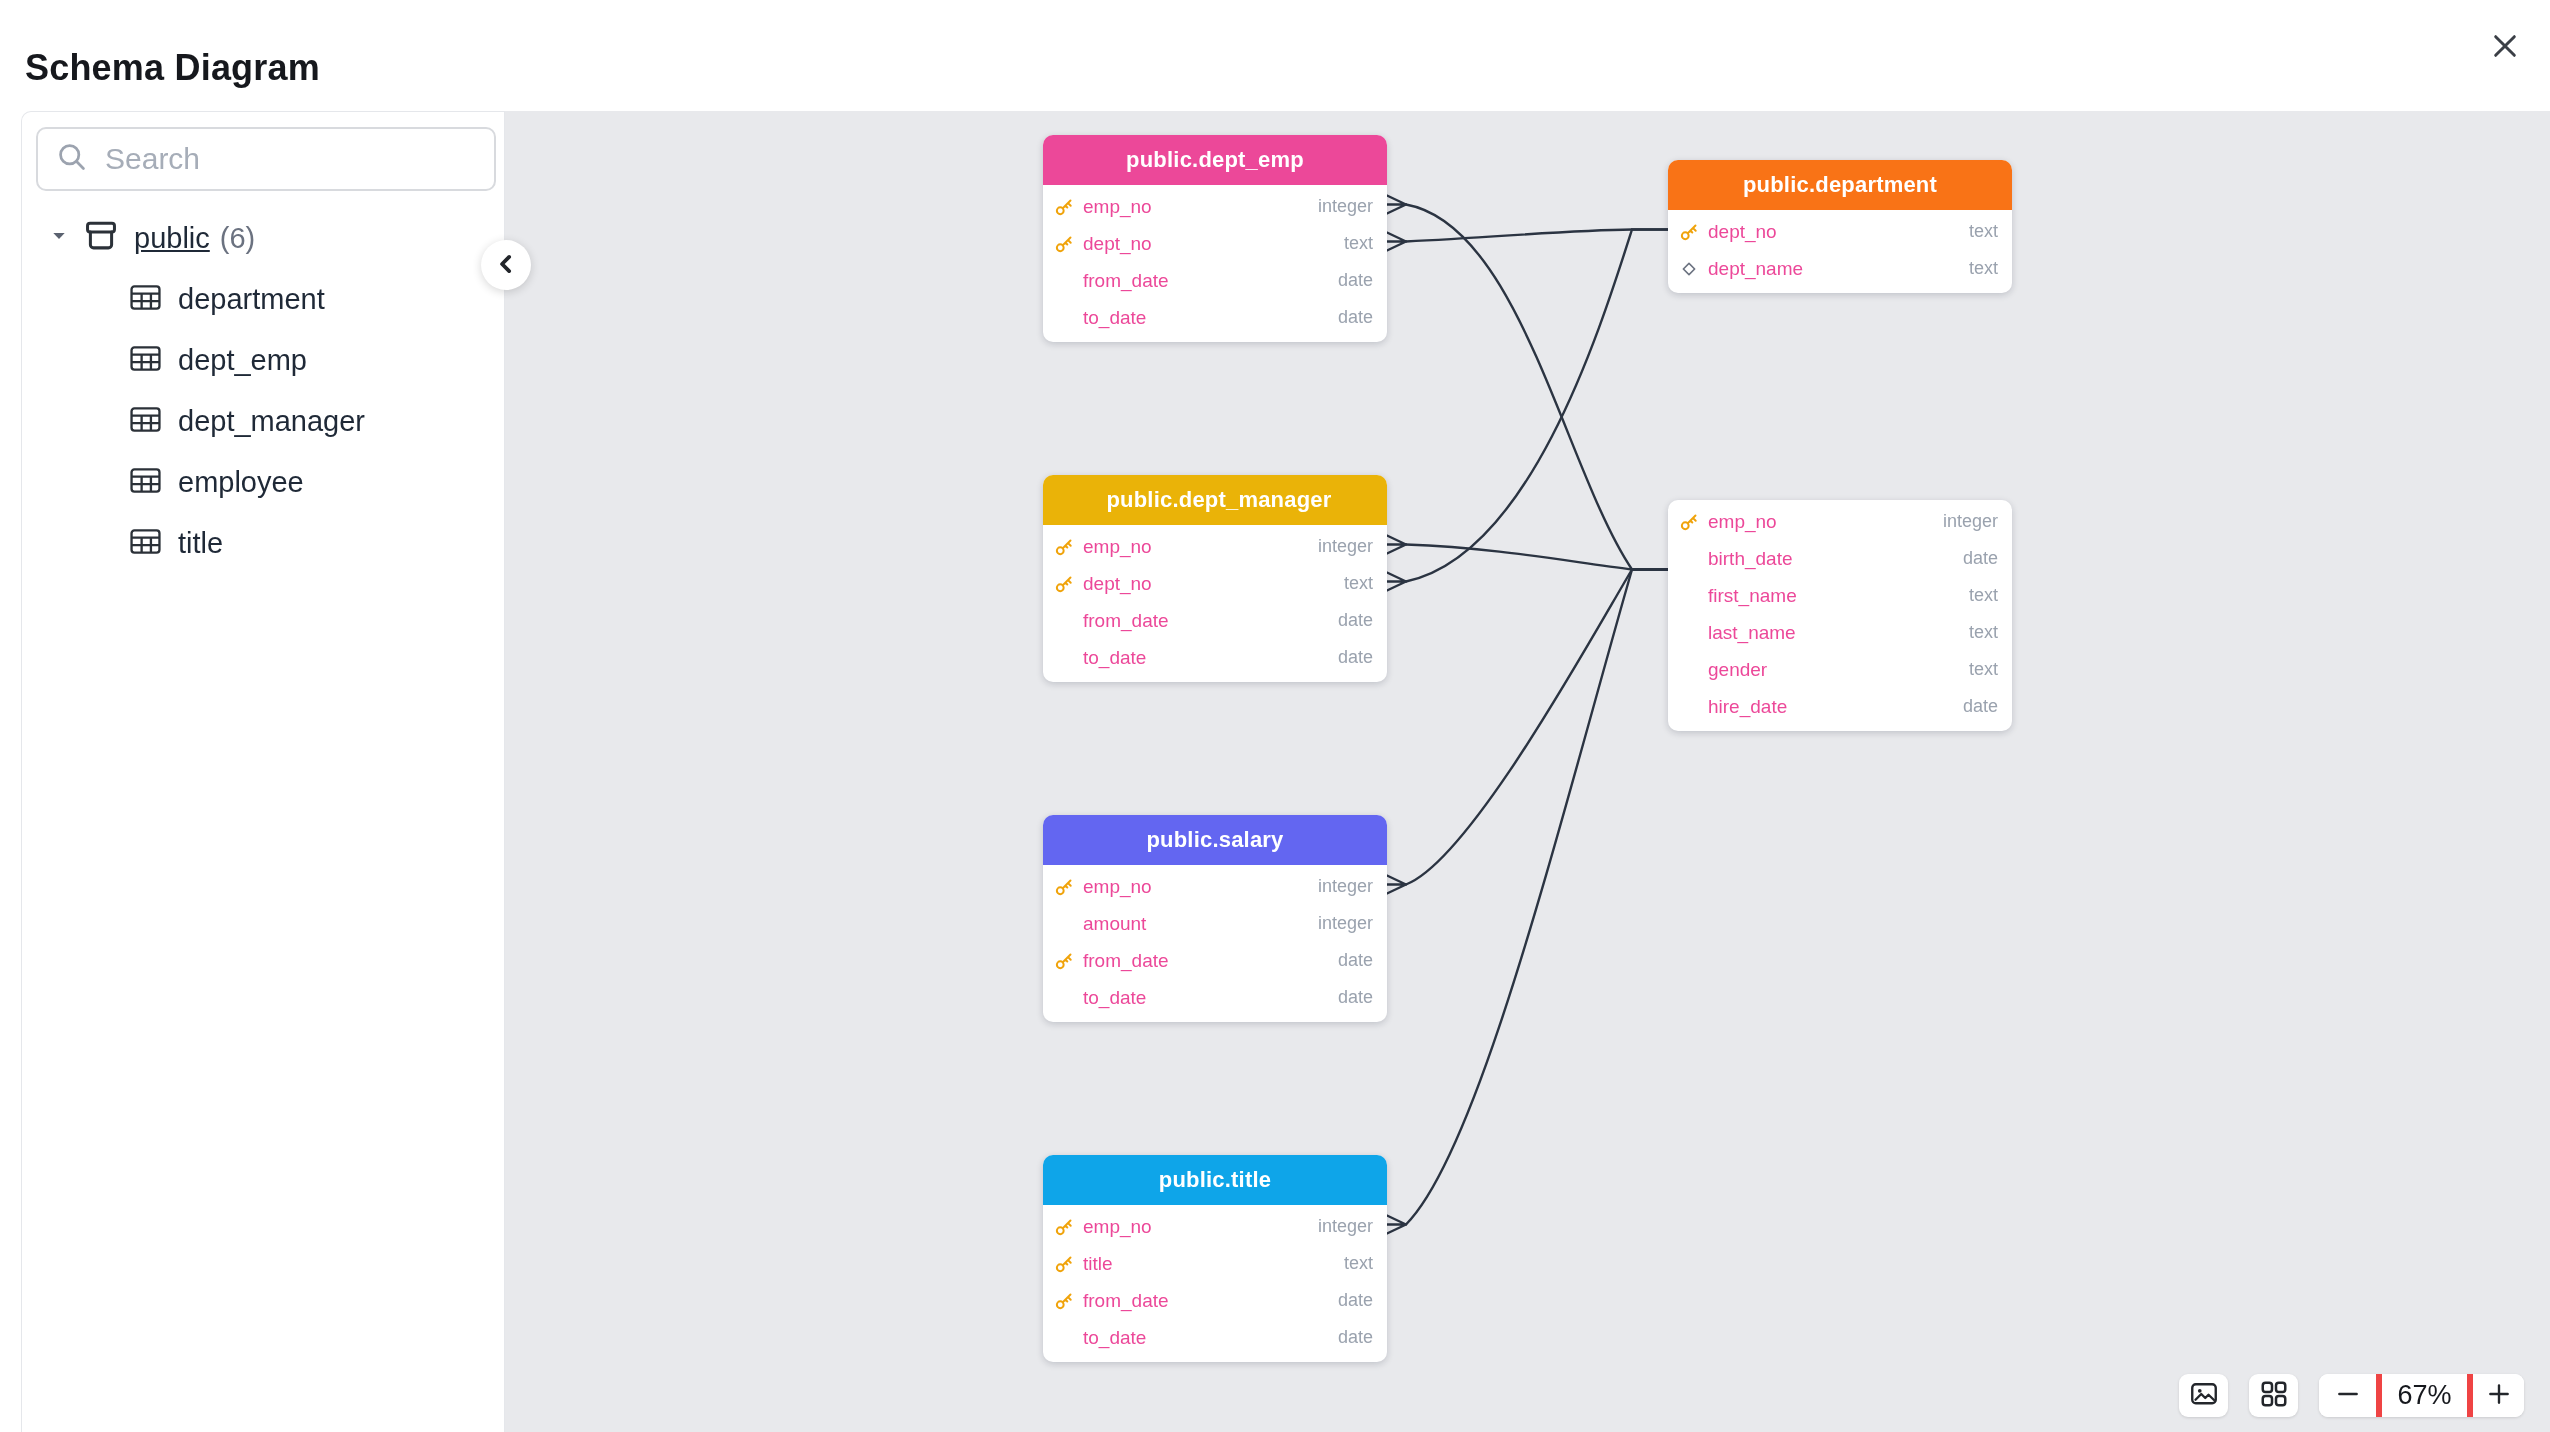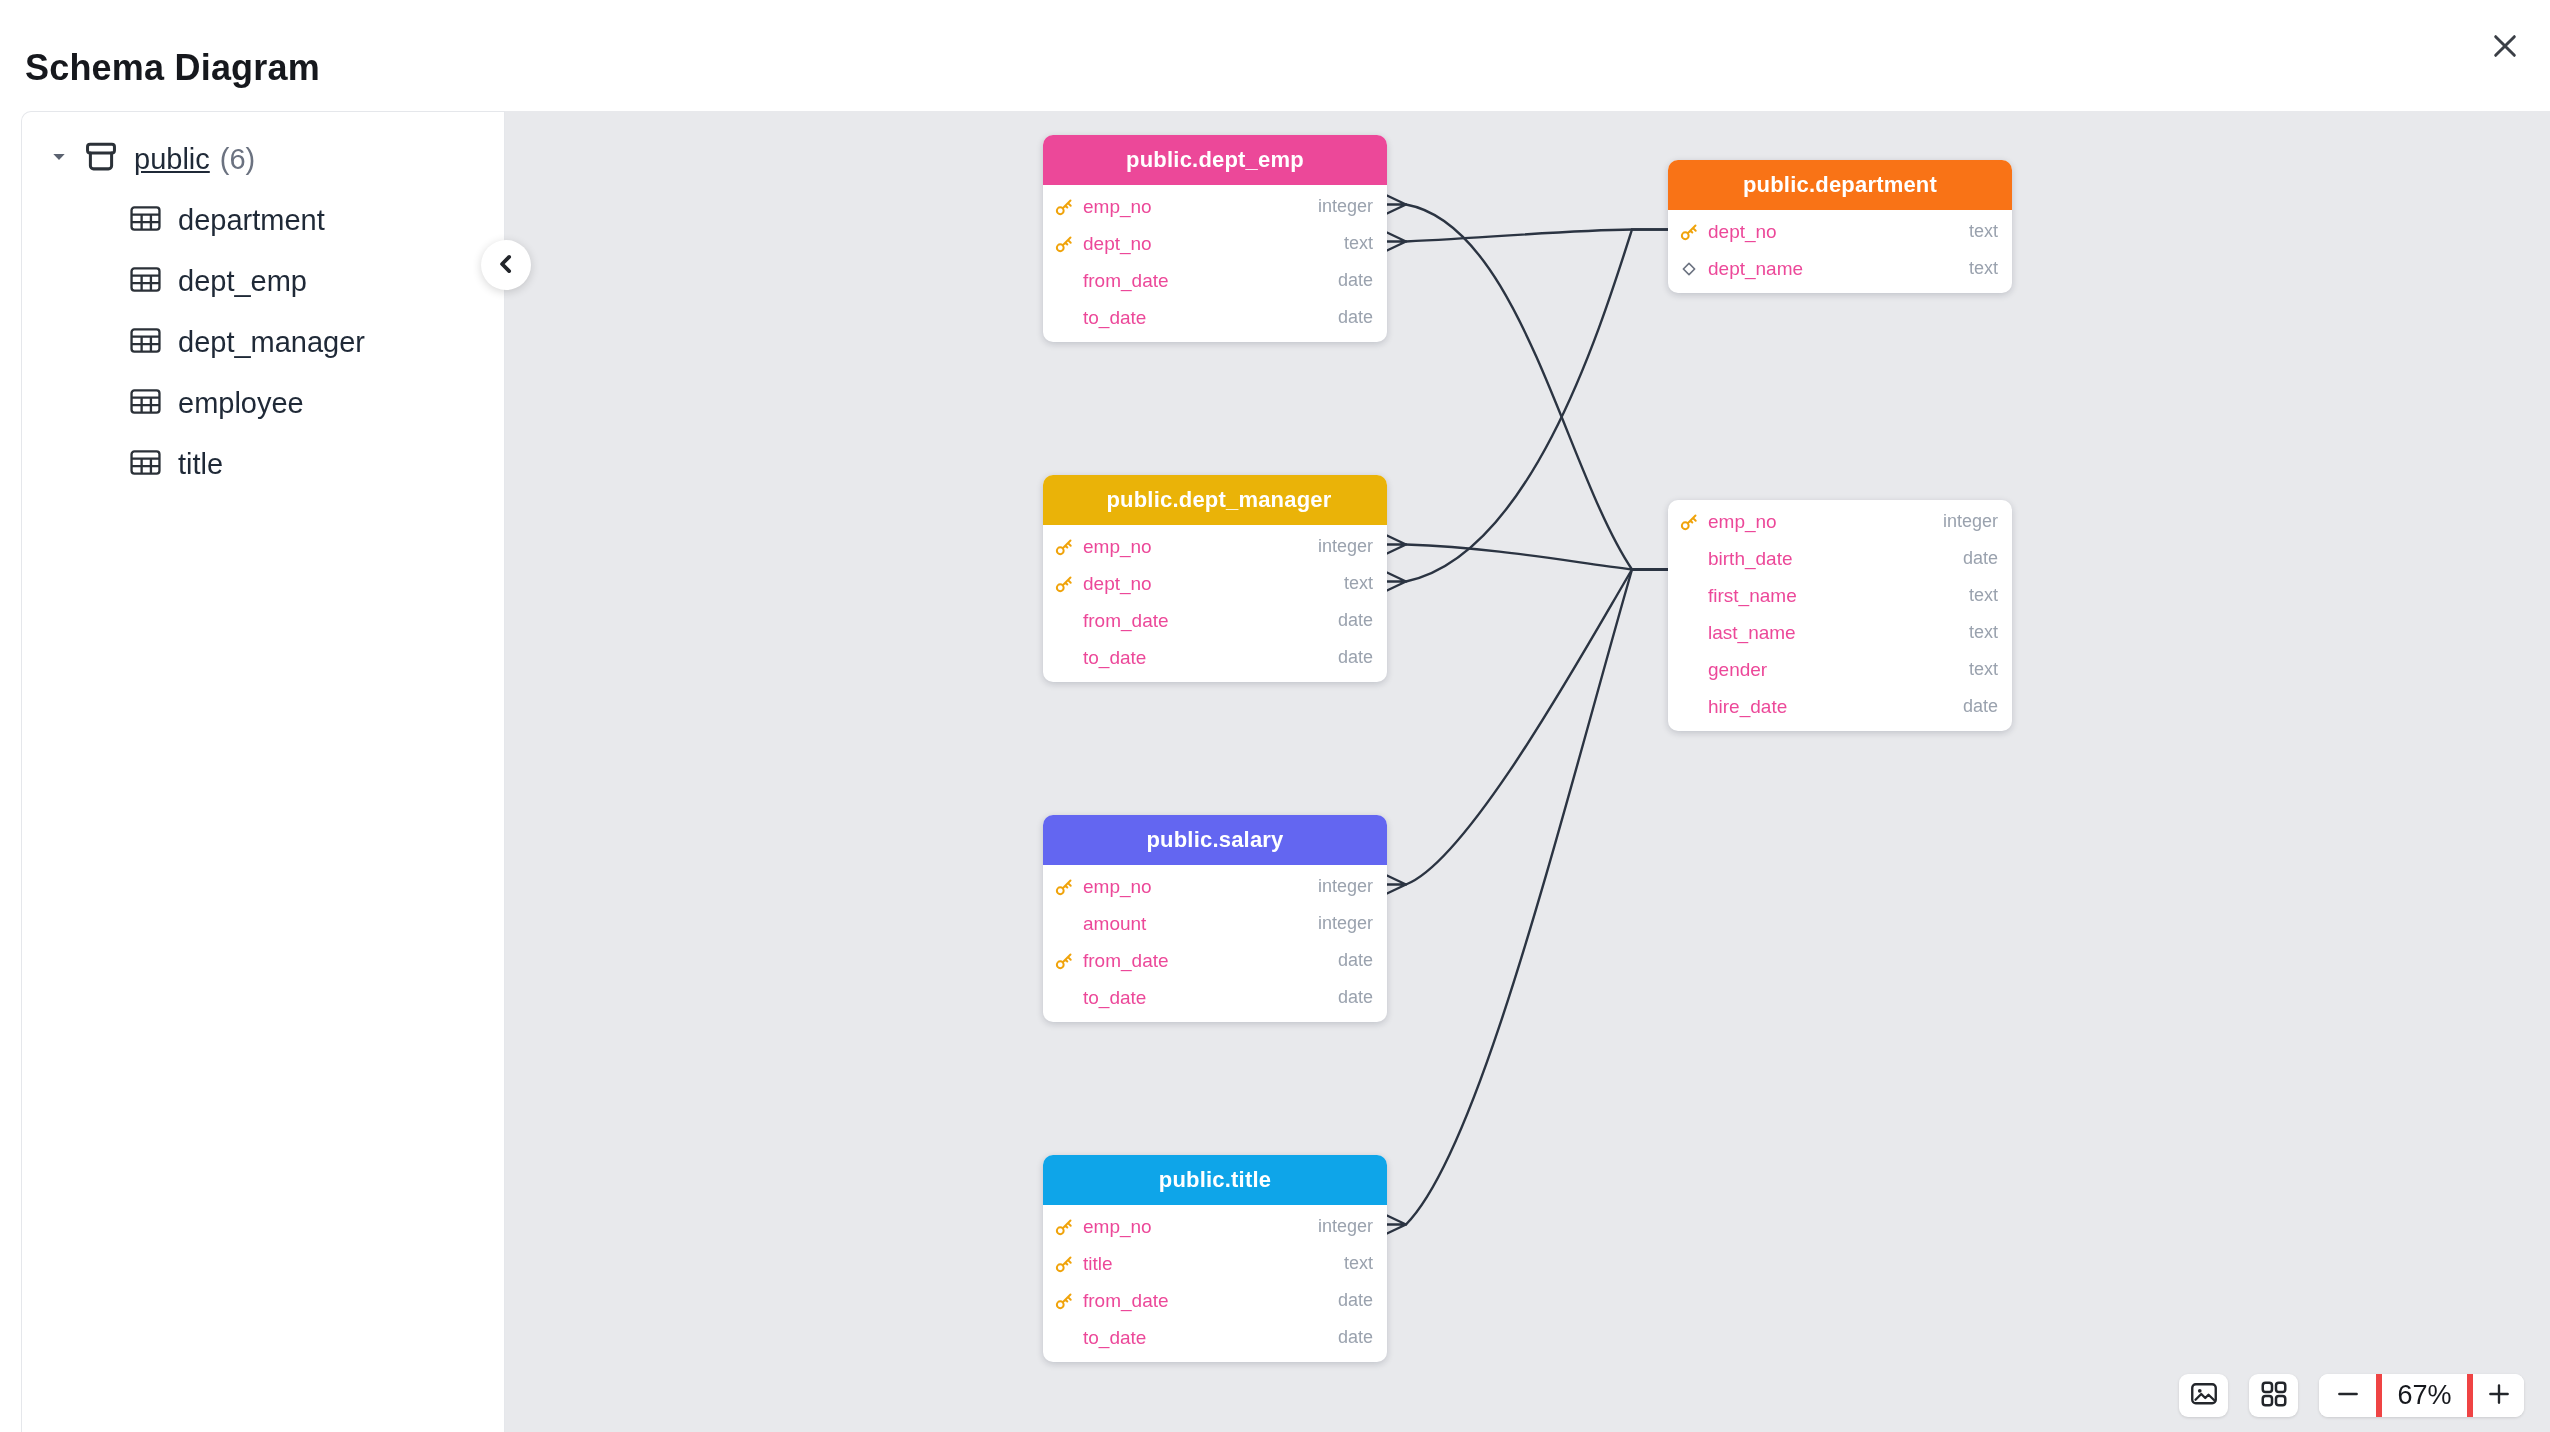--- a/index.html
+++ b/index.html
@@ -61,20 +61,29 @@
   <button class="close-btn">
     <span>
       <svg width="32" height="32" viewBox="0 0 24 24" fill="none" stroke="#3b3f46" stroke-width="2.2" stroke-linecap="round">
           <path d="M5 5l14 14M19 5L5 19"></path>
         </svg>
     </span>
   </button>
 </div>
 
 <aside class="sidebar">
+  <div class="search-box">
+    <span>
+      <svg width="32" height="32" viewBox="0 0 28 28" fill="none" stroke="#9ca3af" stroke-width="2.4" stroke-linecap="round">
+          <circle cx="12" cy="12" r="8"></circle>
+          <path d="M18 18l6 6"></path>
+        </svg>
+    </span>
+    <input type="text" placeholder="Search" style="">
+  </div>
   <div class="tree">
     <div class="tree-schema">
       <span>
         <svg width="18" height="18" viewBox="0 0 12 12">
             <path d="M2.2 4l3.8 4 3.8-4z" fill="#5b6270"></path>
           </svg>
       </span>
       <span>
         <svg width="38" height="38" viewBox="0 0 24 24" fill="none" stroke="#2b3138" stroke-width="1.9" stroke-linecap="round" stroke-linejoin="round">
             <rect x="3.5" y="4" width="17" height="5.5" rx="1.6"></rect>

